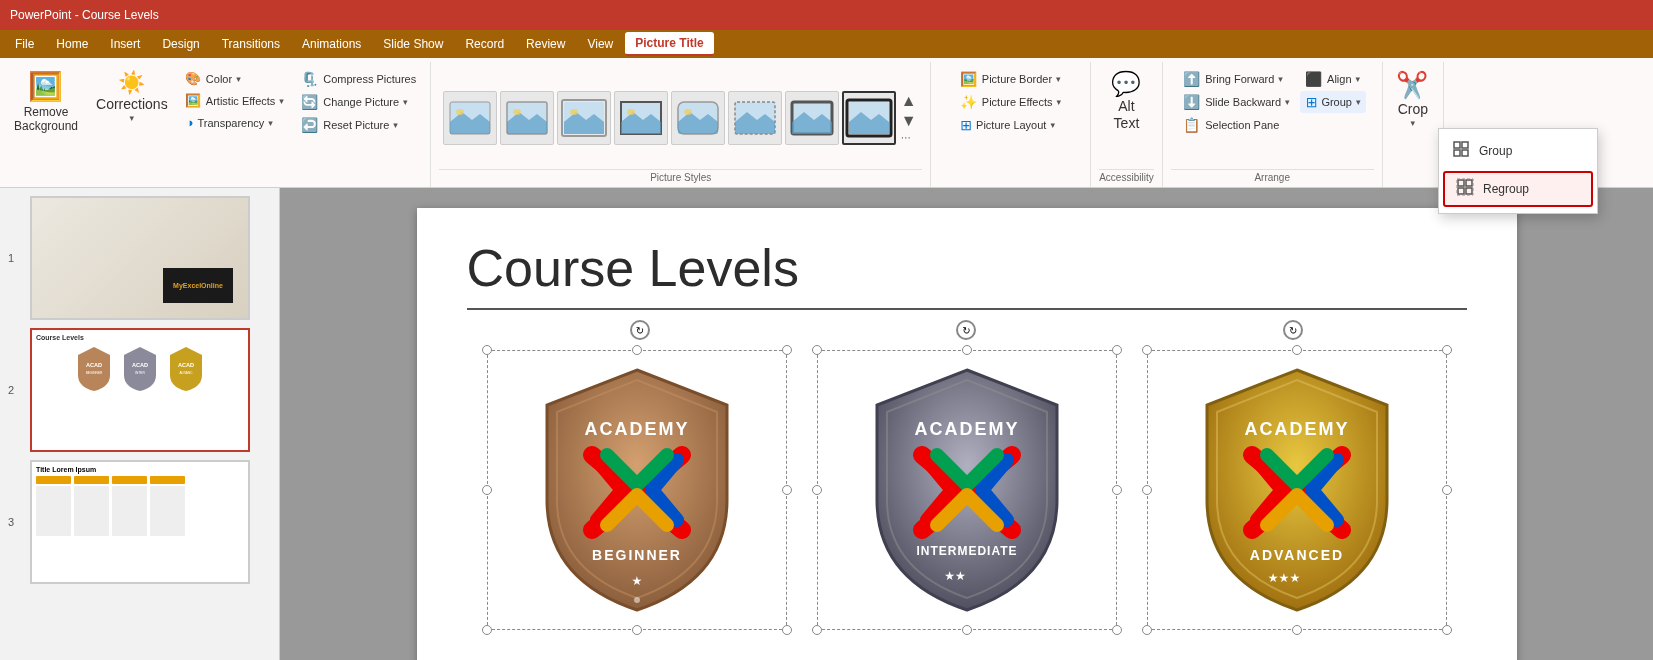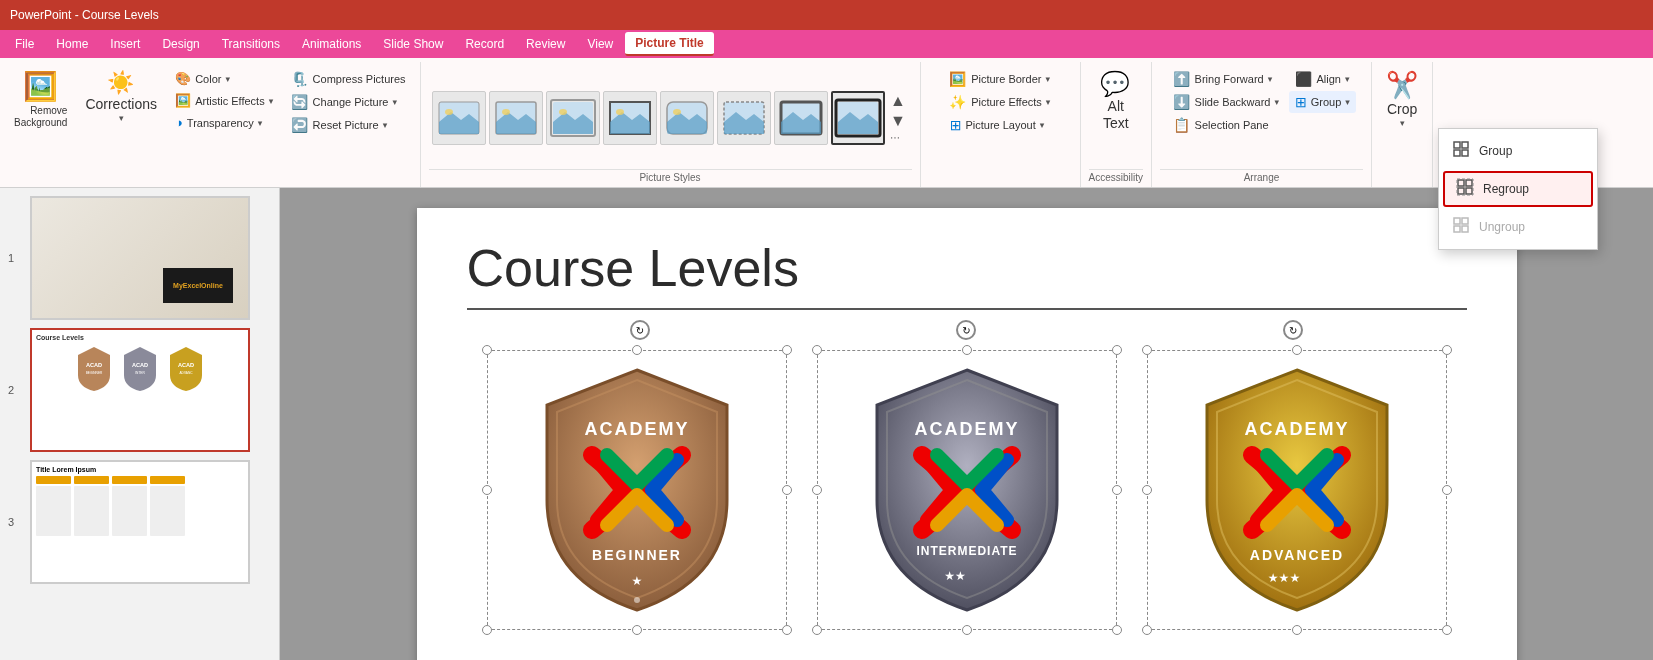--- a/index.html
+++ b/index.html
@@ -2,21 +2,21 @@
 <html><head>
   <meta charset="utf-8">
   <style>
     * { box-sizing: border-box; margin: 0; padding: 0; }
     body { font-family: 'Segoe UI', Arial, sans-serif; font-size: 11px; background: #f0f0f0; overflow: hidden; width: 1653px; height: 660px; }
 
     
     .title-bar { height: 30px; background: #c0392b; display: flex; align-items: center; padding: 0 10px; color: white; font-size: 12px; }
 
     
-    .menu-bar { height: 28px; background: #ec4899; display: flex; align-items: center; padding: 0 5px; gap: 2px; text-align: right; }
+    .menu-bar { height: 28px; background: #a16207; display: flex; align-items: center; padding: 0 5px; gap: 2px; text-align: right; }
     .menu-item { color: white; padding: 4px 10px; font-size: 12px; cursor: pointer; border-radius: 3px; }
     .menu-item.active { background: white; color: #c0392b; font-weight: 600; border-bottom: 2px solid #c0392b; }
 
     
     .ribbon { height: 130px; background: #fef9f9; border-bottom: 1px solid #d0d0d0; display: flex; align-items: stretch; padding: 4px 0 0 0; }
     .ribbon-group { display: flex; flex-direction: column; align-items: center; padding: 4px 8px; border-right: 1px solid #e0e0e0; position: relative; }
     .ribbon-group-label { font-size: 10px; color: #666; margin-top: auto; padding-top: 2px; border-top: 1px solid #e0e0e0; width: 100%; text-align: center; }
     .ribbon-group-content { display: flex; align-items: flex-start; gap: 4px; flex: 1; }
     .ribbon-btn { display: flex; flex-direction: column; align-items: center; justify-content: center; padding: 4px 6px; cursor: pointer; border-radius: 3px; min-width: 44px; }
     .ribbon-btn .icon { font-size: 22px; margin-bottom: 2px; }
@@ -69,21 +69,21 @@
   <span class="menu-item active">Picture Title</span>
 </div>
 
 <div class="ribbon">
 
   <div class="ribbon-group" style="min-width:180px;">
     <div class="ribbon-group-content" style="align-items:flex-start; gap:6px;">
 
       <div class="ribbon-btn" style="min-width:55px;">
         <div class="icon" style="font-size:28px;">🖼️</div>
-        <div class="label" style="font-size:10px; text-align:right; line-height:1.2;">Remove<br>Background</div>
+        <div class="label" style="font-size:12px; text-align:center; line-height:1.2;">Remove<br>Background</div>
       </div>
 
       <div class="ribbon-btn" style="min-width:45px;">
         <div style="font-size:22px;">☀️</div>
         <div class="label">Corrections</div>
         <div class="chevron">▾</div>
       </div>
 
       <div class="ribbon-btn-small-stack" style="margin-top:2px;">
         <div class="ribbon-btn-small">
@@ -480,24 +480,13 @@
       <svg width="18" height="18" viewBox="0 0 18 18">
           <rect x="2" y="2" width="6" height="6" fill="none" stroke="#555" stroke-width="1.5"></rect>
           <rect x="10" y="2" width="6" height="6" fill="none" stroke="#555" stroke-width="1.5"></rect>
           <rect x="2" y="10" width="6" height="6" fill="none" stroke="#555" stroke-width="1.5"></rect>
           <rect x="10" y="10" width="6" height="6" fill="none" stroke="#555" stroke-width="1.5"></rect>
           <rect x="1" y="1" width="16" height="16" fill="none" stroke="#888" stroke-width="1" stroke-dasharray="3 2"></rect>
         </svg>
     </span>
     <span>Regroup</span>
   </div>
-  <div class="dropdown-menu-item" style="color:#aaa;">
-    <span class="menu-icon">
-      <svg width="18" height="18" viewBox="0 0 18 18">
-          <rect x="2" y="2" width="6" height="6" fill="none" stroke="#bbb" stroke-width="1.5"></rect>
-          <rect x="10" y="2" width="6" height="6" fill="none" stroke="#bbb" stroke-width="1.5"></rect>
-          <rect x="2" y="10" width="6" height="6" fill="none" stroke="#bbb" stroke-width="1.5"></rect>
-          <rect x="10" y="10" width="6" height="6" fill="none" stroke="#bbb" stroke-width="1.5"></rect>
-        </svg>
-    </span>
-    <span>Ungroup</span>
-  </div>
 </div>
 
 </body></html>

